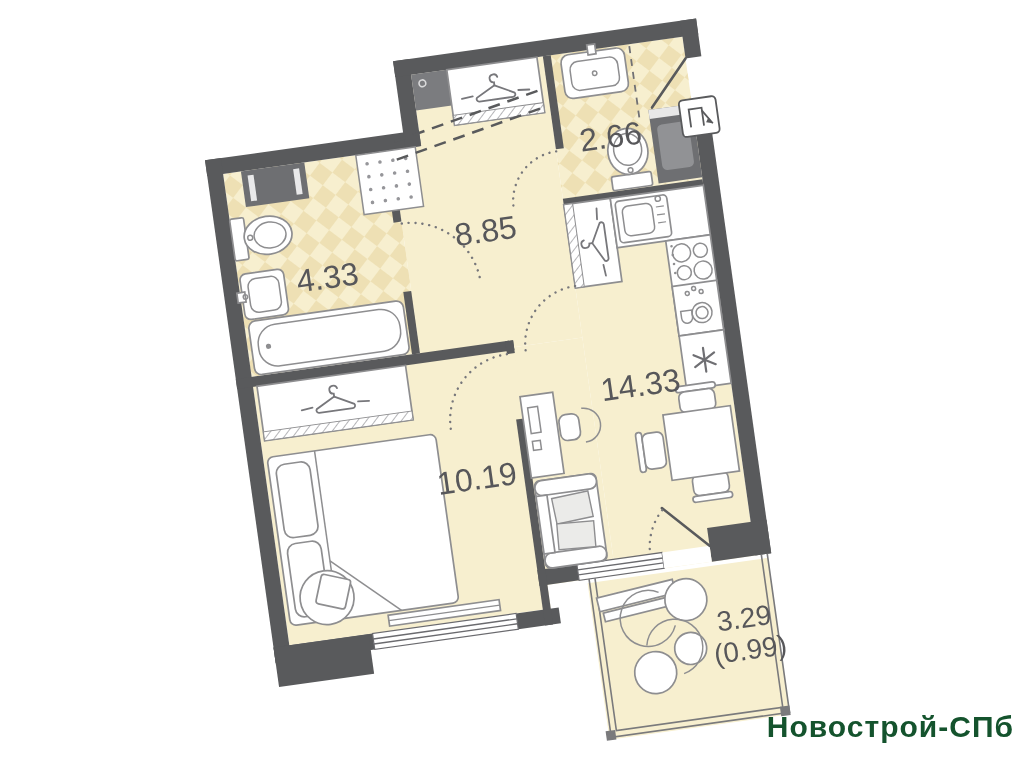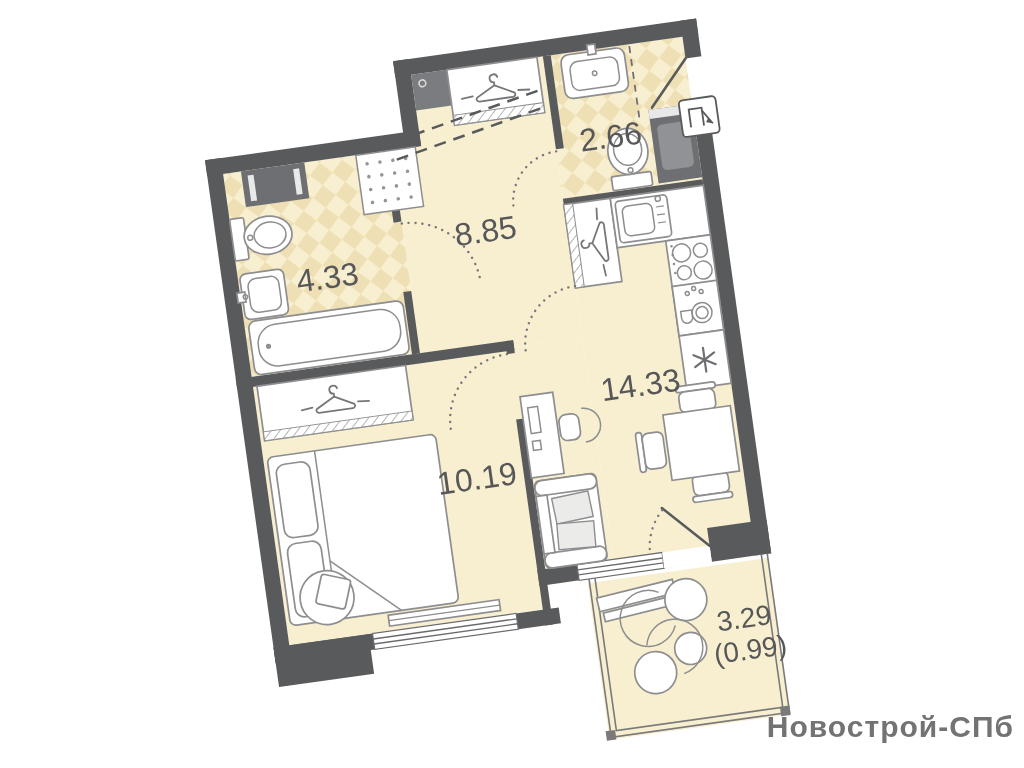--- a/index.html
+++ b/index.html
@@ -18,21 +18,21 @@
   .cushion{fill:#ebebe9;stroke:var(--line);stroke-width:1.4;}
   .darkfix{fill:#6e6f72;}
   .arc{fill:none;stroke:#77777b;stroke-width:2.4;stroke-linecap:round;stroke-dasharray:0.1 6.8;}
   .dashline{stroke:var(--wall);stroke-width:2.5;stroke-dasharray:12 8;fill:none;}
   .zonedash{stroke:#707074;stroke-width:1.8;stroke-dasharray:7 6;fill:none;}
   .leaf{stroke:var(--wall);stroke-width:2.6;stroke-linecap:round;}
   .win{stroke:#6a6a6e;stroke-width:1.4;}
   .lbl{fill:#57575a;font-size:32px;}
   .lblsm{fill:#57575a;font-size:28px;}
   .watermark{position:absolute;right:10px;bottom:24px;font-size:30px;font-weight:700;
-             color:#737373;letter-spacing:1px;margin-left:45px;}
+             color:#14532d;letter-spacing:1px;margin-left:45px;}
 </style>
 </head>
 <body>
 
 <div class="canvas">
 <svg width="1024" height="768" viewBox="0 0 1024 768">
   <defs>
     <pattern id="chk" width="32" height="32" patternUnits="userSpaceOnUse" patternTransform="rotate(45)">
       <rect width="16" height="16" fill="var(--tile)"></rect>
       <rect x="16" y="16" width="16" height="16" fill="var(--tile)"></rect>

